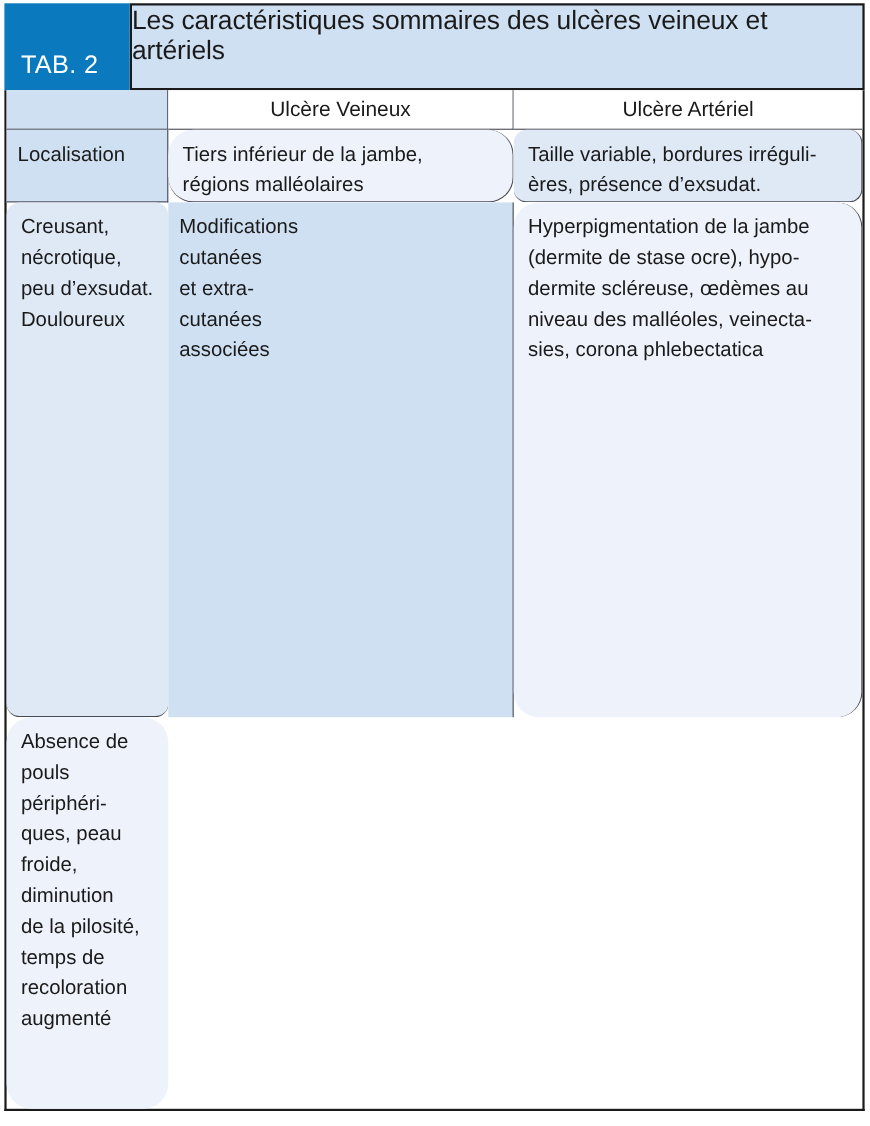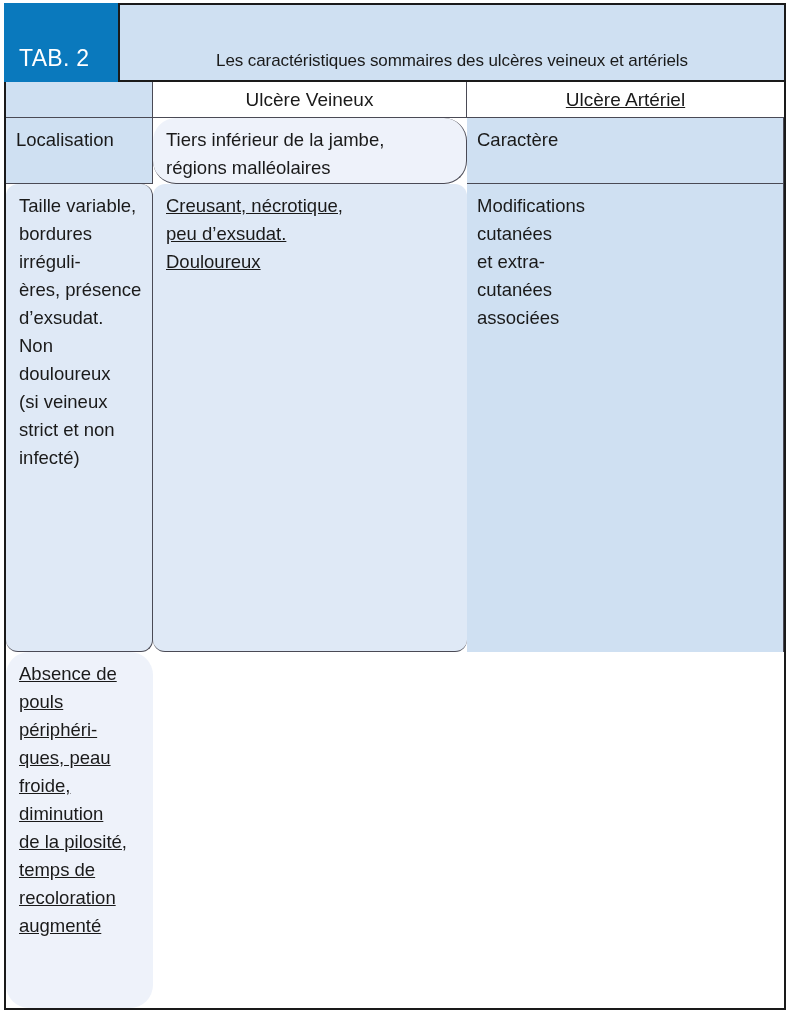--- a/index.html
+++ b/index.html
@@ -34,24 +34,24 @@
     box-sizing: border-box;
     font-size: 23px;
     letter-spacing: 0.3px;
   }
   .title-bar {
     flex: 1;
     background: var(--panel_blue, #cfe0f2);
     border: 2px solid var(--border_dark, #1a1a1a);
     box-sizing: border-box;
     display: flex;
-    align-items: flex-end;
+    align-items: flex-start;
     justify-content: center;
     padding-bottom: 9px;
-    font-size: 17px;
+    font-size: 24px;
     letter-spacing: -0.1px;
   }
   
   .table {
     display: grid;
     grid-template-columns: 147px 314px 1fr;
     grid-template-rows: 36px 66px 468px 356px;
     border: 2px solid var(--border_dark, #1a1a1a);
     border-top: none;
     box-sizing: border-box;
@@ -60,21 +60,21 @@
   .cell {
     box-sizing: border-box;
     border-right: 1.5px solid var(--border_inner, #4a4a55);
     border-bottom: 1.5px solid var(--border_inner, #4a4a55);
     white-space: pre-line;
     font-size: 18.5px;
     line-height: 28px;
     padding: 8px 10px 0 13px;
     overflow: hidden;
   }
-  .cell.lastcol { border-right: none; text-decoration: underline; }
+  .cell.lastcol { border-right: none; }
   .cell.lastrow { border-bottom: none; }
   .cell.c1 {
     background: var(--panel_blue, #cfe0f2);
     padding-left: 10px;
     padding-right: 15px;
   }
   .cell.head {
     background: var(--header_cell, #ffffff);
     display: flex;
     align-items: center;
@@ -104,34 +104,38 @@
     <div class="table">
 
       <div class="cell head c1"></div>
       <div class="cell head">Ulcère Veineux</div>
       <div class="cell head lastcol">Ulcère Artériel</div>
 
       <div class="cell c1">Localisation</div>
       <div class="cell row-light">Tiers inférieur de la jambe,
 régions malléolaires</div>
 
-      <div class="cell c1">Caractère</div>
       <div class="cell row-shaded">Taille variable, bordures irréguli-
 ères, présence d’exsudat.
 Non douloureux
 (si veineux strict et non infecté)</div>
       <div class="cell row-shaded lastcol">Creusant, nécrotique,
 peu d’exsudat.
 Douloureux</div>
 
       <div class="cell c1 lastrow">Modifications
 cutanées
 et extra-
 cutanées
 associées</div>
+      <div class="cell row-light lastrow">Hyperpigmentation de la jambe
+(dermite de stase ocre), hypo-
+dermite scléreuse, œdèmes au
+niveau des malléoles, veinecta-
+sies, corona phlebectatica</div>
       <div class="cell row-light lastrow lastcol">Absence de pouls périphéri-
 ques, peau froide, diminution
 de la pilosité, temps de
 recoloration augmenté</div>
     </div>
 
   </div>
 </div>
 
 </body></html>

